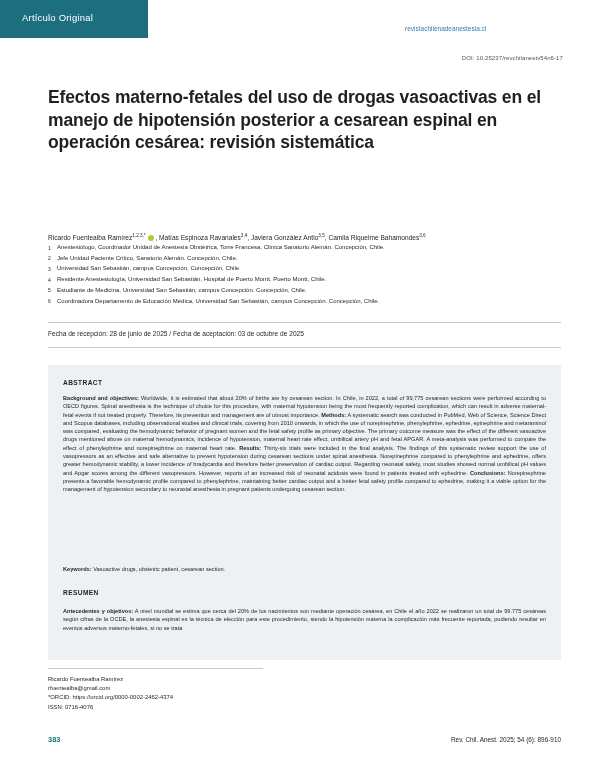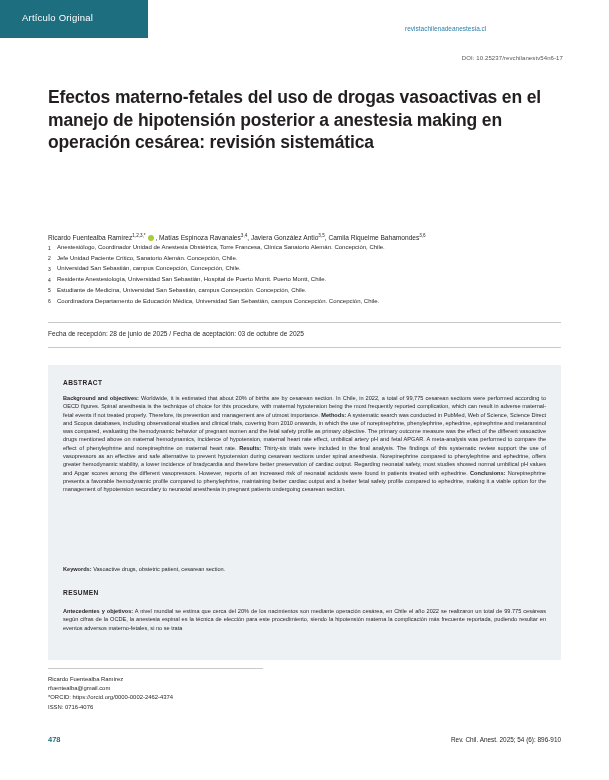--- a/index.html
+++ b/index.html
@@ -245,21 +245,21 @@
 
   <div class="header-band">
     <div class="header-tab">
       <div class="header-tab-label">Artículo Original</div>
     </div>
     <a class="journal-link" href="#">revistachilenadeanestesia.cl</a>
   </div>
 
   <div class="doi">DOI: 10.25237/revchilanestv54n6-17</div>
 
-  <div class="title-es">Efectos materno-fetales del uso de drogas vasoactivas en el manejo de hipotensión posterior a anestesia making en operación cesárea: revisión sistemática</div>
+  <div class="title-es">Efectos materno-fetales del uso de drogas vasoactivas en el manejo de hipotensión posterior a cesarean espinal en operación cesárea: revisión sistemática</div>
 
 
   <div class="authors">Ricardo Fuentealba Ramírez<sup>1,2,3,*</sup> <span class="orcid-dot"></span>, Matías Espinoza Ravanales<sup>3,4</sup>, Javiera González Antio<sup>3,5</sup>, Camila Riquelme Bahamondes<sup>3,6</sup></div>
 
   <div class="affiliations">
       <div class="aff-row">
         <div class="aff-num">1</div>
         <div class="aff-txt">Anestesiólogo, Coordinador Unidad de Anestesia Obstétrica, Torre Francesa, Clínica Sanatorio Alemán. Concepción, Chile.</div>
       </div>
       <div class="aff-row">
@@ -297,16 +297,16 @@
   </div>
 
   <div class="foot-rule"></div>
   <div class="corr">
     <div>Ricardo Fuentealba Ramírez</div>
     <div>rfuentealba@gmail.com</div>
     <div>*ORCID: https://orcid.org/0000-0002-2462-4374</div>
     <div>ISSN: 0716-4076</div>
   </div>
 
-  <div class="page-num">478</div>
+  <div class="page-num">383</div>
   <div class="cite">Rev. Chil. Anest. 2025; 54 (6): 896-910</div>
 
 </div>
 
 </body></html>

